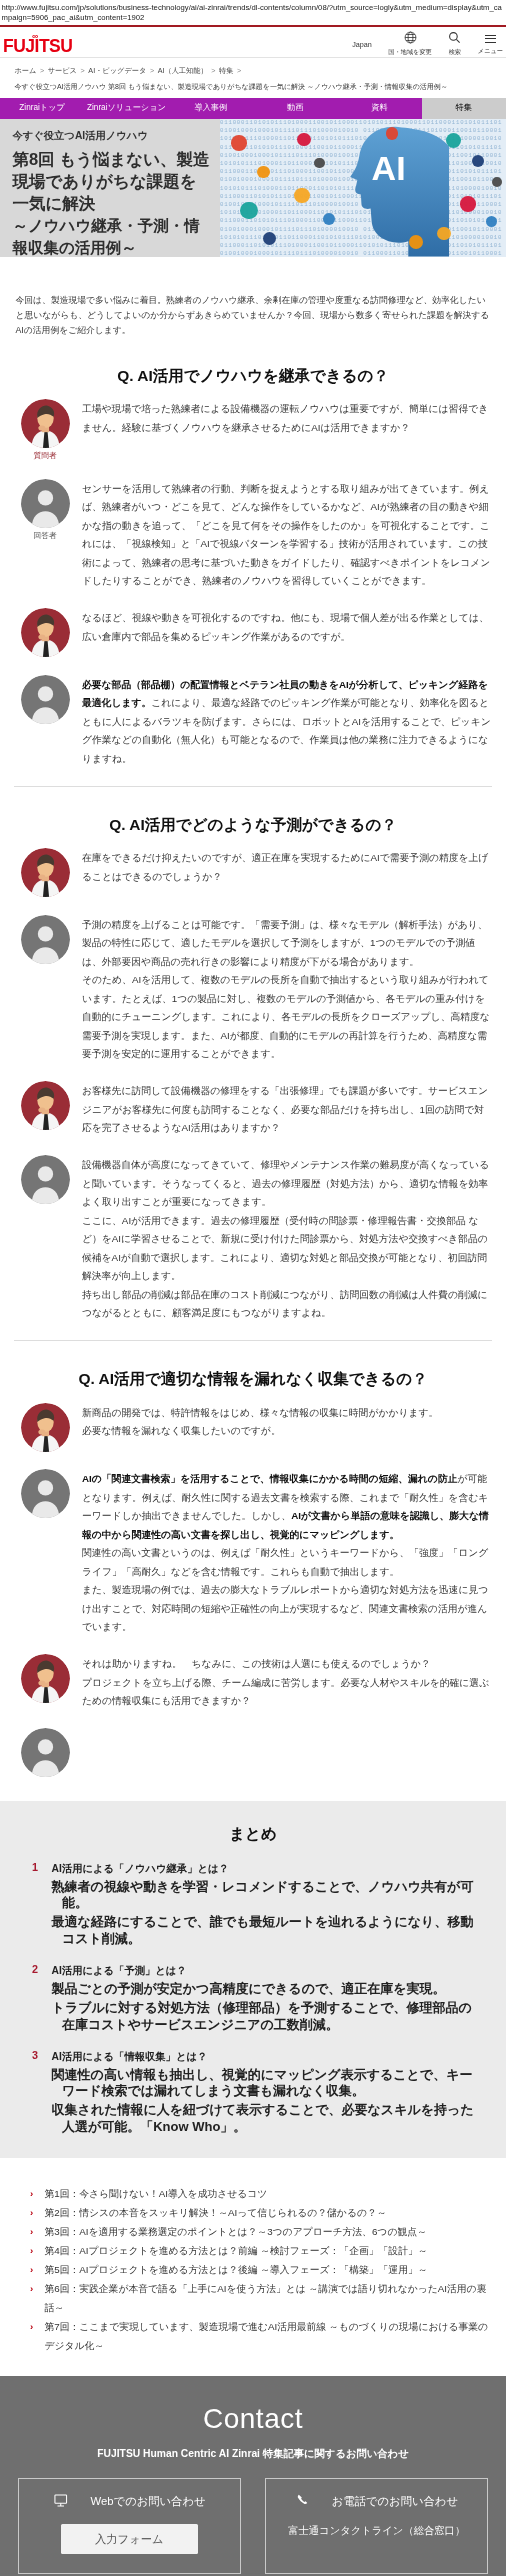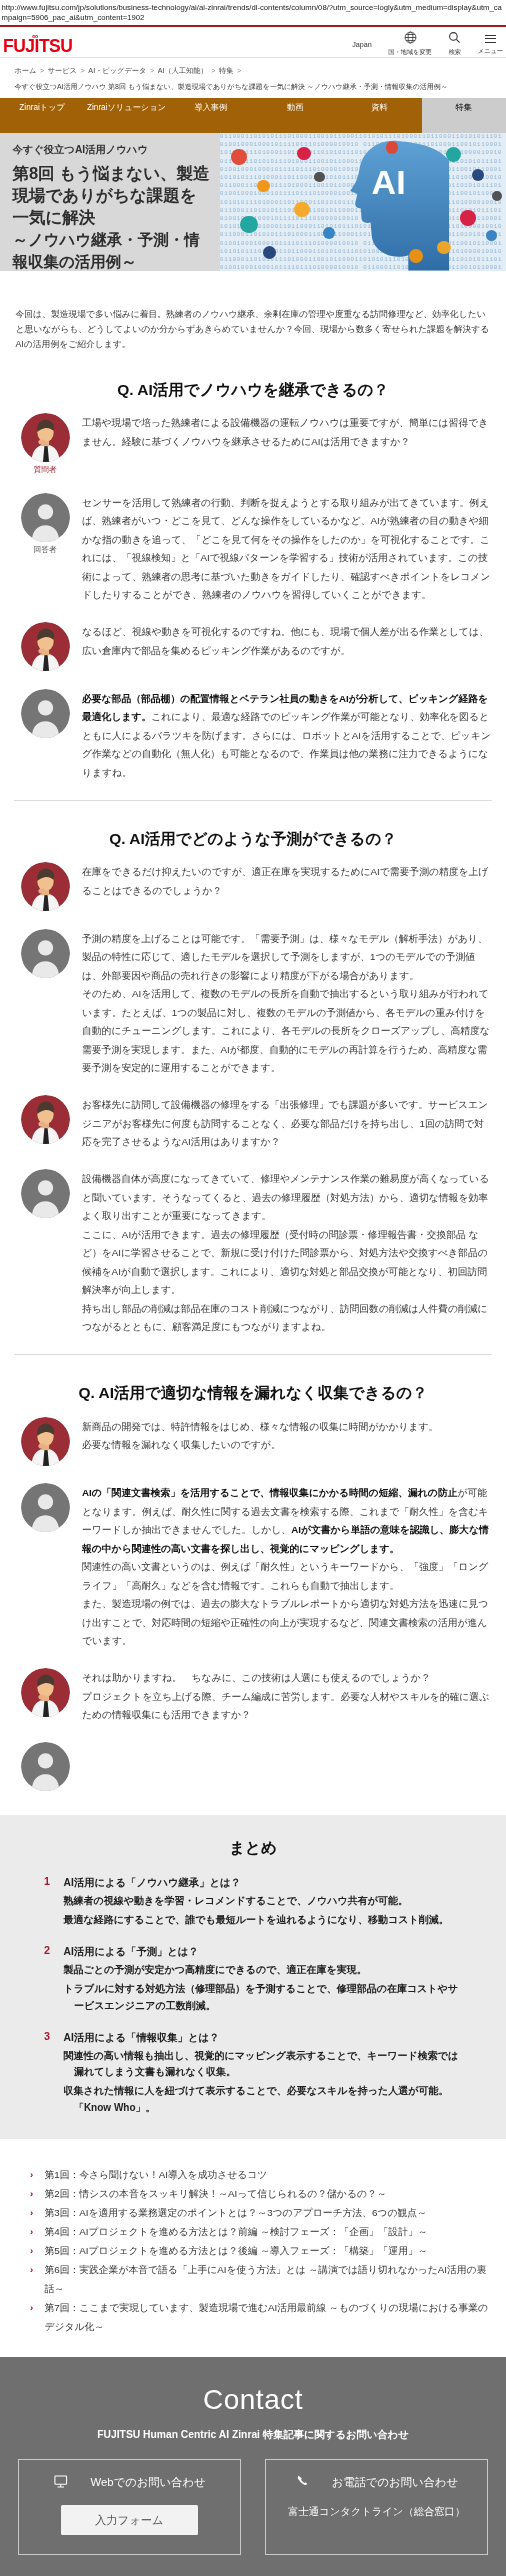--- a/index.html
+++ b/index.html
@@ -13,21 +13,21 @@
   .japan{font-size:7.2px;color:#333;}
   .util{display:flex;flex-direction:column;align-items:center;cursor:pointer;}
   .util .u-label{font-size:6.2px;color:#333;margin-top:2.1px;white-space:nowrap;}
   .burger{width:11.3px;height:1px;background:#333;position:relative;margin:5.7px 0;}
   .burger:before,.burger:after{content:"";position:absolute;left:0;width:11.3px;height:1px;background:#333;}
   .burger:before{top:-3.6px;} .burger:after{top:3.6px;}
   .breadcrumb{margin:7.2px 14.4px 0;font-size:7.2px;color:#444;}
   .breadcrumb .sep{color:#888;margin:0 3.6px;}
   .breadcrumb .bc-item{cursor:pointer;}
   .page-title{margin:6.2px 14.4px 6.2px;font-size:7px;color:#333;}
-  .tabs{display:flex;height:35px;background:#a16207;}
+  .tabs{display:flex;height:21px;background:#a21caf;}
   .tab{flex:1;text-align:center;line-height:19.6px;font-size:8.2px;color:#fff;cursor:pointer;white-space:nowrap;overflow:hidden;}
   .tab.active{background:#ccc;color:#000;}
   .hero{display:flex;height:138px;justify-content:flex-end;}
   .hero-left{flex:0 0 220px;background:#d8d8d8;padding:10.3px 10.3px 0 12.4px;box-sizing:border-box;}
   .hero-eyebrow{font-size:10.3px;font-weight:bold;color:#333;}
   .hero-title{margin:5.2px 0 0;font-size:16.5px;line-height:22px;font-weight:bold;color:#2e2e2e;}
   .hero-subtitle{margin-top:1px;font-size:15.5px;line-height:21.6px;font-weight:bold;color:#2e2e2e;}
   .hero-img{position:relative;flex:1;background:#e3edf6;overflow:hidden;}
   .binary{position:absolute;inset:0;color:rgba(46,110,168,.45);font-size:5.7px;line-height:8.2px;letter-spacing:0.8px;word-break:break-all;overflow:hidden;font-family:"Liberation Mono","DejaVu Sans Mono",monospace;}
   .head-svg{position:absolute;left:40%;top:4%;height:96%;}
@@ -38,26 +38,26 @@
   .sec-divider{border-top:0.5px solid #ddd;margin:3.1px 14.4px 0;}
   .messages{margin:8.2px 14.4px 0 20.6px;}
   .msg{display:flex;gap:12.4px;margin-bottom:17.5px;}
   .avatar-wrap{flex:0 0 49px;text-align:center;}
   .avatar{width:49px;height:49px;border-radius:50%;overflow:hidden;}
   .avatar svg{display:block;}
   .avatar-label{margin-top:3.1px;font-size:7.7px;}
   .avatar-label.q{color:#9a2d36;} .avatar-label.a{color:#555;}
   .msg-text{flex:1;font-size:9.8px;line-height:18.5px;color:#333;white-space:pre-line;padding-top:1px;}
   .msg-text b{color:#111;}
-  .summary{background:#ebebeb;margin-top:24px;padding:23px 16px;}
+  .summary{background:#ebebeb;margin-top:24px;padding:23px 4px;}
   .summary h2{margin:0;font-size:15.5px;font-weight:bold;color:#111;text-align:center;}
   .s-item{position:relative;margin:15.5px 28px 0;padding-left:19.6px;}
   .s-num{position:absolute;left:0;top:0;color:#a6192e;font-weight:bold;font-size:10.8px;}
   .s-title{font-size:10.3px;font-weight:bold;color:#222;line-height:15.5px;}
-  .s-bullet{font-size:10px;font-weight:bold;color:#222;line-height:16.5px;margin-top:2.6px;padding-left:10.3px;text-indent:-10.3px;}
+  .s-bullet{font-size:13px;font-weight:bold;color:#222;line-height:16.5px;margin-top:2.6px;padding-left:10.3px;text-indent:-10.3px;}
   .series{margin:26px 15.5px 0 30px;}
   .series-row{font-size:9.8px;line-height:19px;color:#333;cursor:pointer;position:relative;padding-left:14.4px;}
   .series-row .chev{position:absolute;left:0;color:#b8000f;font-weight:bold;}
   .contact{position:relative;margin-top:20.6px;background:#6f6f6f;color:#fff;text-align:center;padding:28px 15.5px 32px;}
   .c-title{font-size:28px;line-height:30px;font-weight:400;letter-spacing:0.5px;}
   .c-sub{margin-top:13.4px;font-size:10.3px;font-weight:bold;}
   .c-boxes{display:flex;gap:24px;margin:16.5px 2.1px 0;}
   .c-box{flex:1;border:0.5px solid #c9c9c9;padding:14.4px 9.3px 18.5px;box-sizing:border-box;}
   .c-box-title{display:flex;align-items:center;justify-content:center;gap:22px;font-size:11.3px;}
   .c-btn{display:inline-block;margin-top:13.4px;background:#f2f2f2;color:#555;font-size:11.3px;padding:7.7px 34px;border-radius:1.5px;cursor:pointer;}

